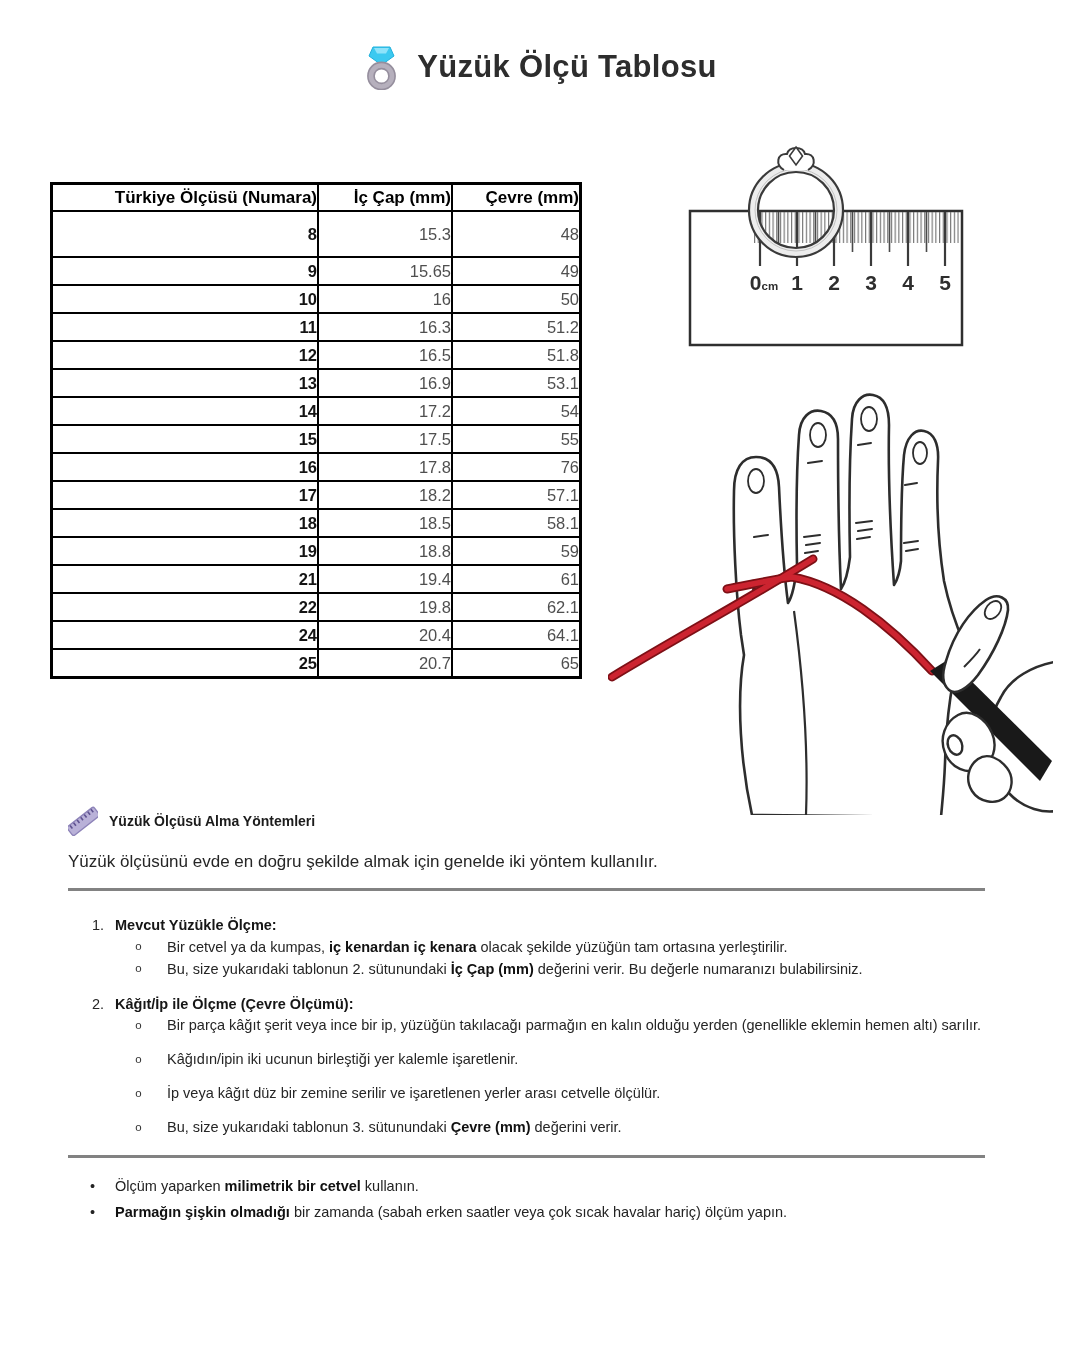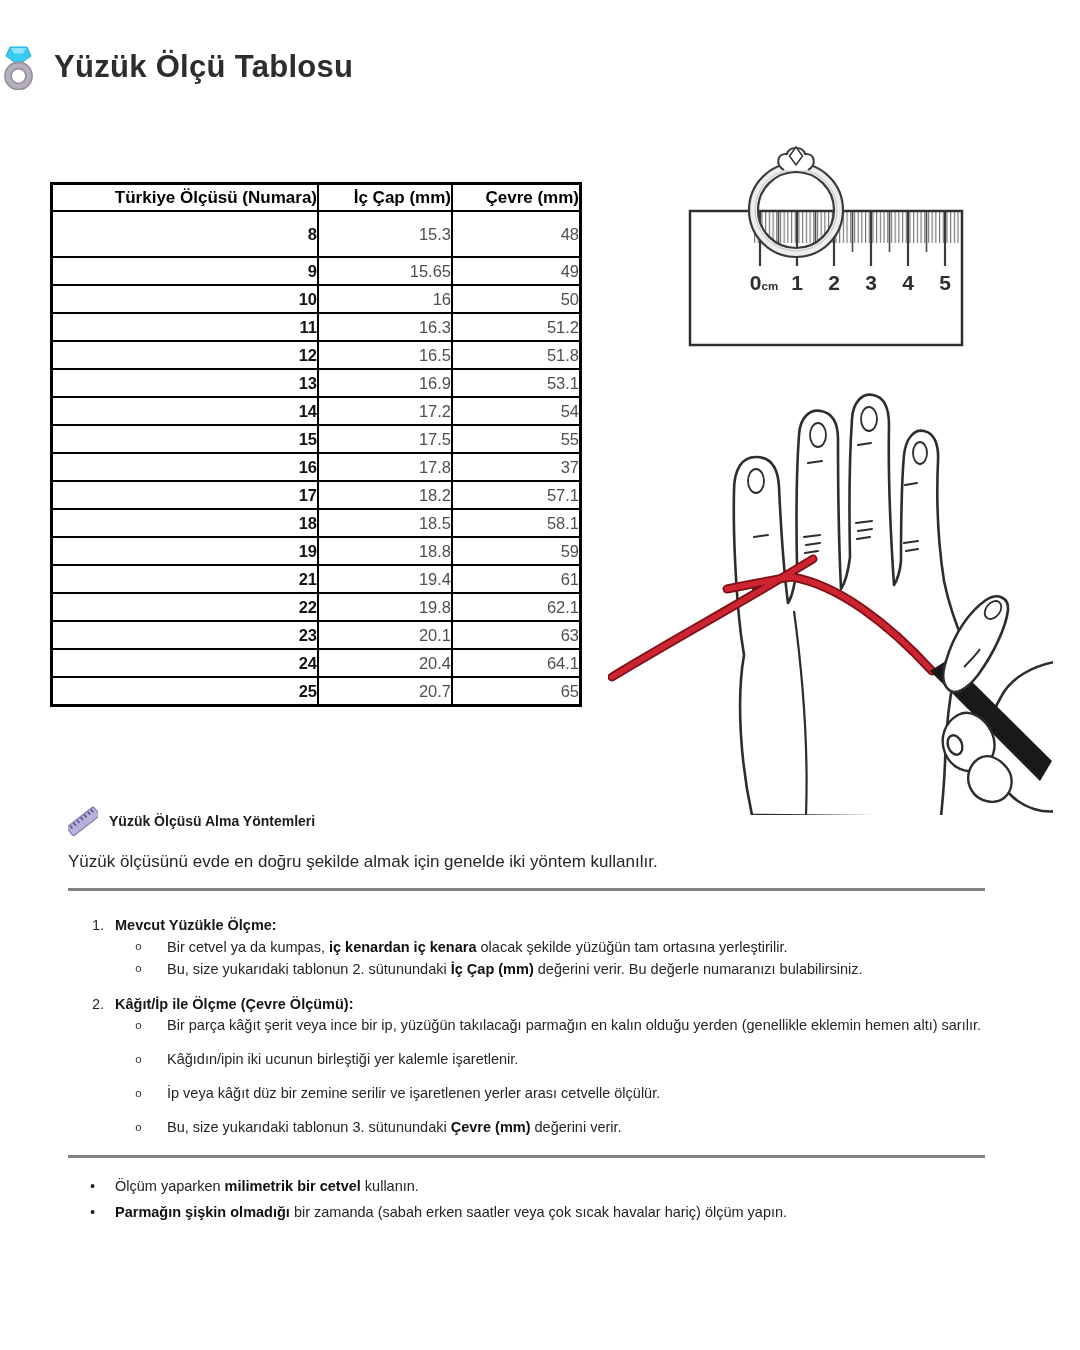--- a/index.html
+++ b/index.html
@@ -2,21 +2,21 @@
 <html><head>
 <meta charset="utf-8">
 <style>
   html,body{margin:0;padding:0}
   body{width:1080px;height:1350px;background:#fff;position:relative;overflow:hidden;
        font-family:"Liberation Sans",sans-serif;color:#232323}
   svg{display:block}
 
   
   .title-row{position:absolute;top:44px;left:0;width:100%;display:flex;
-             align-items:center;gap:17px}
+             justify-content:center;align-items:center;gap:17px}
   .title-row h1{margin:0;font-size:31px;font-weight:bold;color:#2d2d2d;letter-spacing:.3px}
 
   
   table.size-table{position:absolute;left:50px;top:182px;border-collapse:collapse;
                    border:3px solid #000;background:#fff}
   .size-table th,.size-table td{border:2px solid #000;text-align:right;vertical-align:middle;padding:0}
   .size-table th{font-size:17px;font-weight:bold;color:#000;height:25px}
   .size-table th.h1{width:264px}.size-table th.h2{width:132px}.size-table th.h3{width:126px}
   .size-table td{font-size:16.5px;color:#4f4f4f;height:26px}
   .size-table td.c1{font-weight:bold;color:#141414}
@@ -107,21 +107,21 @@
         <td>54</td>
       </tr>
   <tr>
         <td class="c1">15</td>
         <td>17.5</td>
         <td>55</td>
       </tr>
   <tr>
         <td class="c1">16</td>
         <td>17.8</td>
-        <td>37</td>
+        <td>76</td>
       </tr>
   <tr>
         <td class="c1">17</td>
         <td>18.2</td>
         <td>57.1</td>
       </tr>
   <tr>
         <td class="c1">18</td>
         <td>18.5</td>
         <td>58.1</td>
@@ -133,25 +133,20 @@
       </tr>
   <tr>
         <td class="c1">21</td>
         <td>19.4</td>
         <td>61</td>
       </tr>
   <tr>
         <td class="c1">22</td>
         <td>19.8</td>
         <td>62.1</td>
-      </tr>
-  <tr>
-        <td class="c1">23</td>
-        <td>20.1</td>
-        <td>63</td>
       </tr>
   <tr>
         <td class="c1">24</td>
         <td>20.4</td>
         <td>64.1</td>
       </tr>
   <tr>
         <td class="c1">25</td>
         <td>20.7</td>
         <td>65</td>

